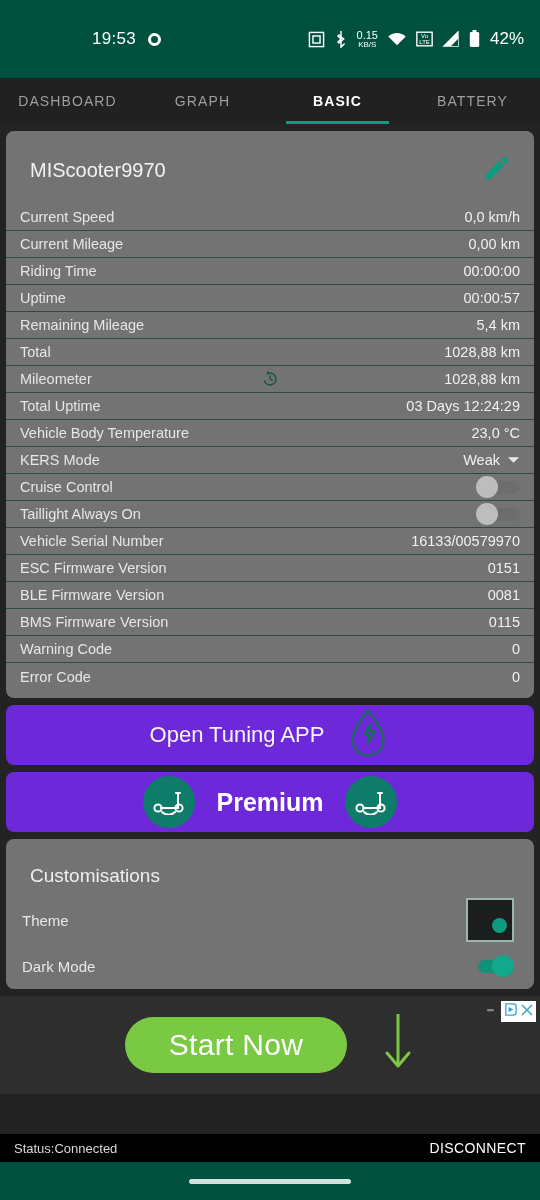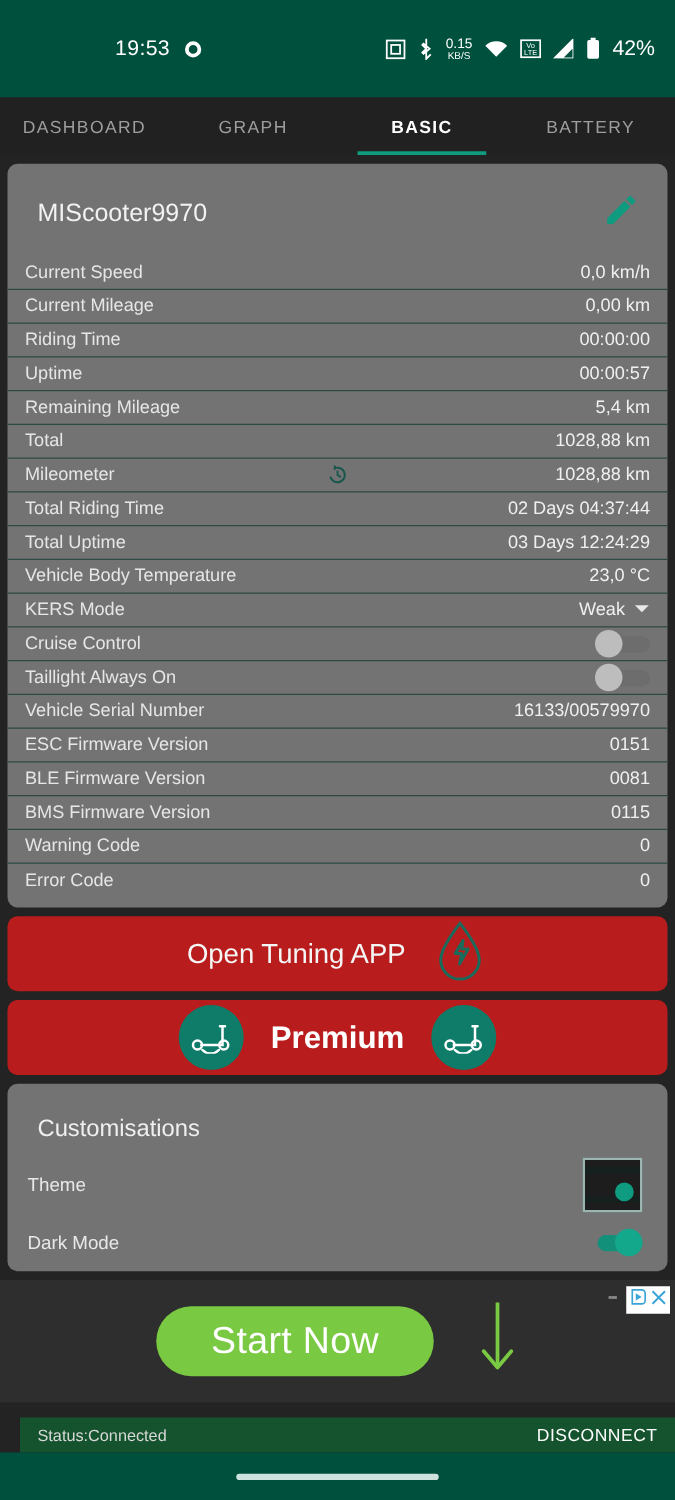--- a/index.html
+++ b/index.html
@@ -83,21 +83,21 @@
   }
   .switch .thumb {
     position: absolute; left: 2px; top: 0;
     width: 22px; height: 22px; border-radius: 50%; background: #bdbdbd;
   }
   .switch.on .track { background: #12907a; }
   .switch.on .thumb { left: auto; right: 0; background: #13a88c; }
 
   
   .action-card {
-    background: #b91c1c; border-radius: 8px; margin: 7px 6px;
+    background: #6d28d9; border-radius: 8px; margin: 7px 6px;
     height: 60px; display: flex; align-items: center; justify-content: center;
     gap: 22px; cursor: pointer; text-align: right;
   }
   .tuning-label { font-size: 22px; color: #f5f5f5; }
   .premium-label { font-size: 25px; color: #ffffff; font-weight: bold; }
   .circle-icon {
     width: 52px; height: 52px; border-radius: 50%; background: #0e7c68;
     display: flex; align-items: center; justify-content: center;
   }
 
@@ -132,22 +132,22 @@
     display: flex; align-items: center; gap: 2px;
     background: #ffffff; padding: 1px 2px;
   }
   .ad-dots {
     position: absolute; right: 47px; top: 9px;
     font-size: 9px; color: #8a8a8a; letter-spacing: -1px;
   }
 
   
   .botstatus {
-    position: absolute; left: 16px; right: 0; bottom: 38px; height: 28px;
-    background: #14532d; display: flex; align-items: center;
+    position: absolute; left: 0; right: 0; bottom: 38px; height: 28px;
+    background: #000000; display: flex; align-items: center;
     padding: 0 14px; color: #d8d8d8; font-size: 13px;
   }
   .disconnect { margin-left: auto; font-weight: normal; color: #ffffff; font-size: 14px; letter-spacing: .4px; }
   .navbar {
     position: absolute; left: 0; right: 0; bottom: 0; height: 38px;
     background: #00503e; display: flex; align-items: center; justify-content: center;
   }
   .nav-pill { width: 162px; height: 5px; border-radius: 3px; background: #cfe3de; }
 </style>
 </head>
@@ -250,24 +250,20 @@
       <div class="row">
         <span class="label">Mileometer</span>
         <span class="mid-icon">
           <svg width="20" height="20" viewBox="0 0 24 24">
               <path d="M12 5a7 7 0 1 1-6.6 9.3" fill="none" stroke="#19564c" stroke-width="2" stroke-linecap="round"></path>
               <path d="M12 5 8.6 2.2 8.4 7.6z" fill="#19564c"></path>
               <path d="M12 8.5V12l2.6 1.6" fill="none" stroke="#19564c" stroke-width="1.8" stroke-linecap="round"></path>
             </svg>
         </span>
         <span class="value">1028,88 km</span>
-      </div>
-      <div class="row">
-        <span class="label">Total Riding Time</span>
-        <span class="value">02 Days 04:37:44</span>
       </div>
       <div class="row">
         <span class="label">Total Uptime</span>
         <span class="value">03 Days 12:24:29</span>
       </div>
       <div class="row">
         <span class="label">Vehicle Body Temperature</span>
         <span class="value">23,0 °C</span>
       </div>
 

